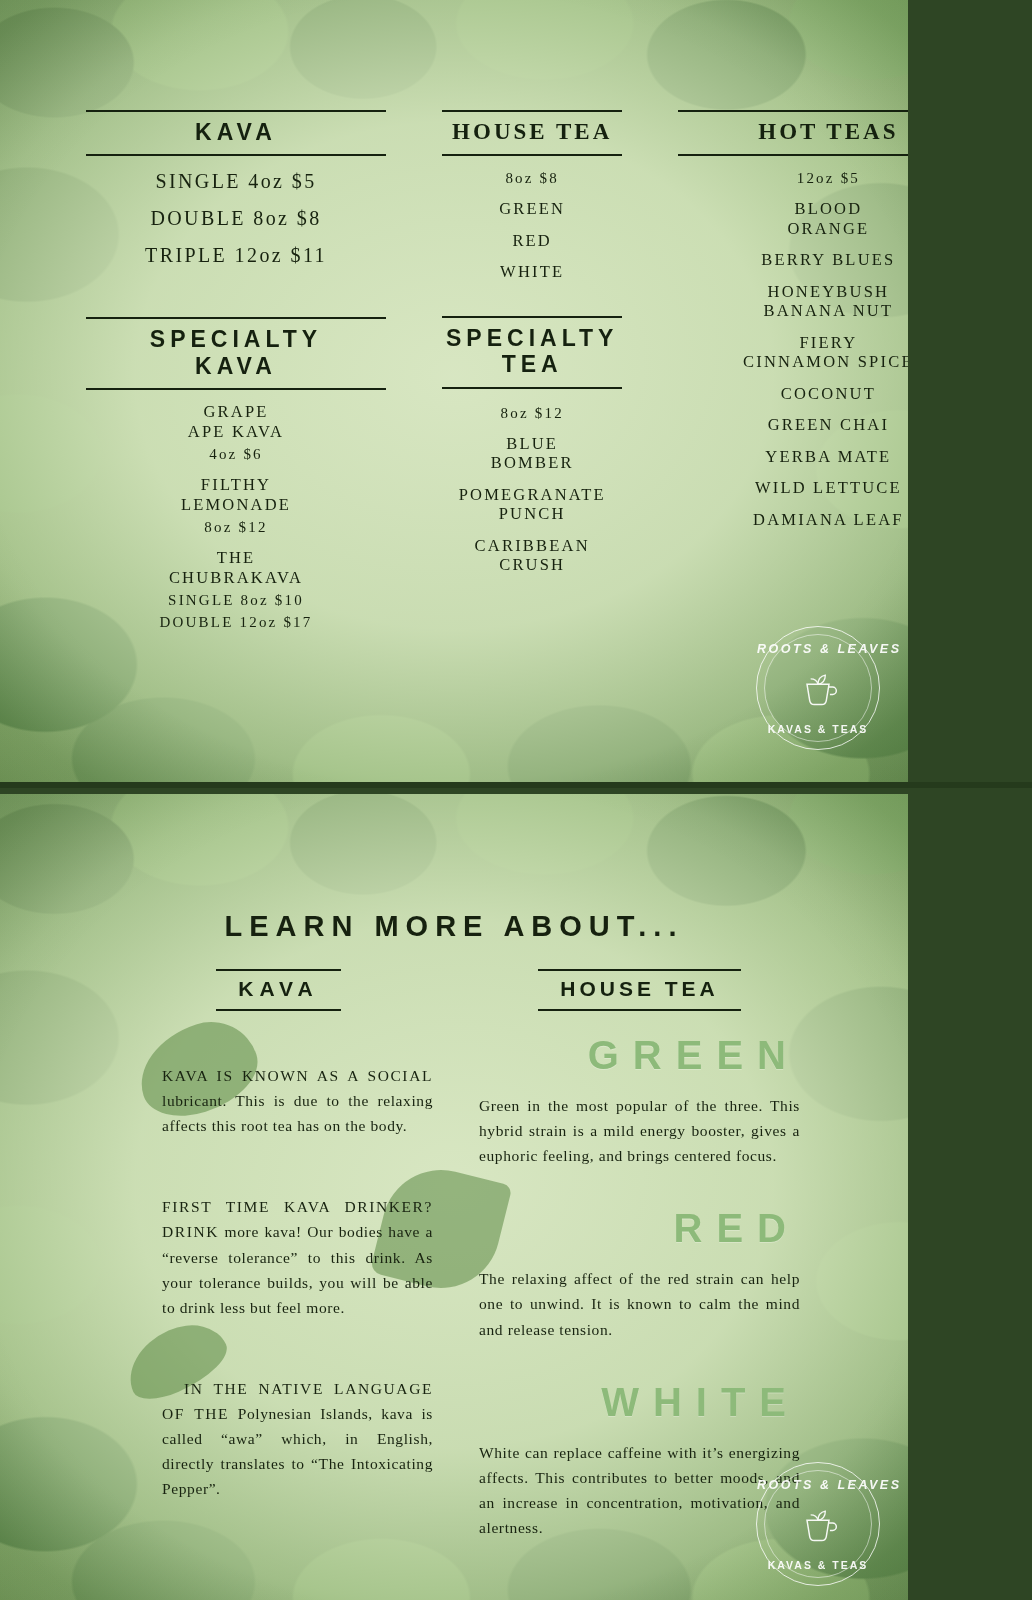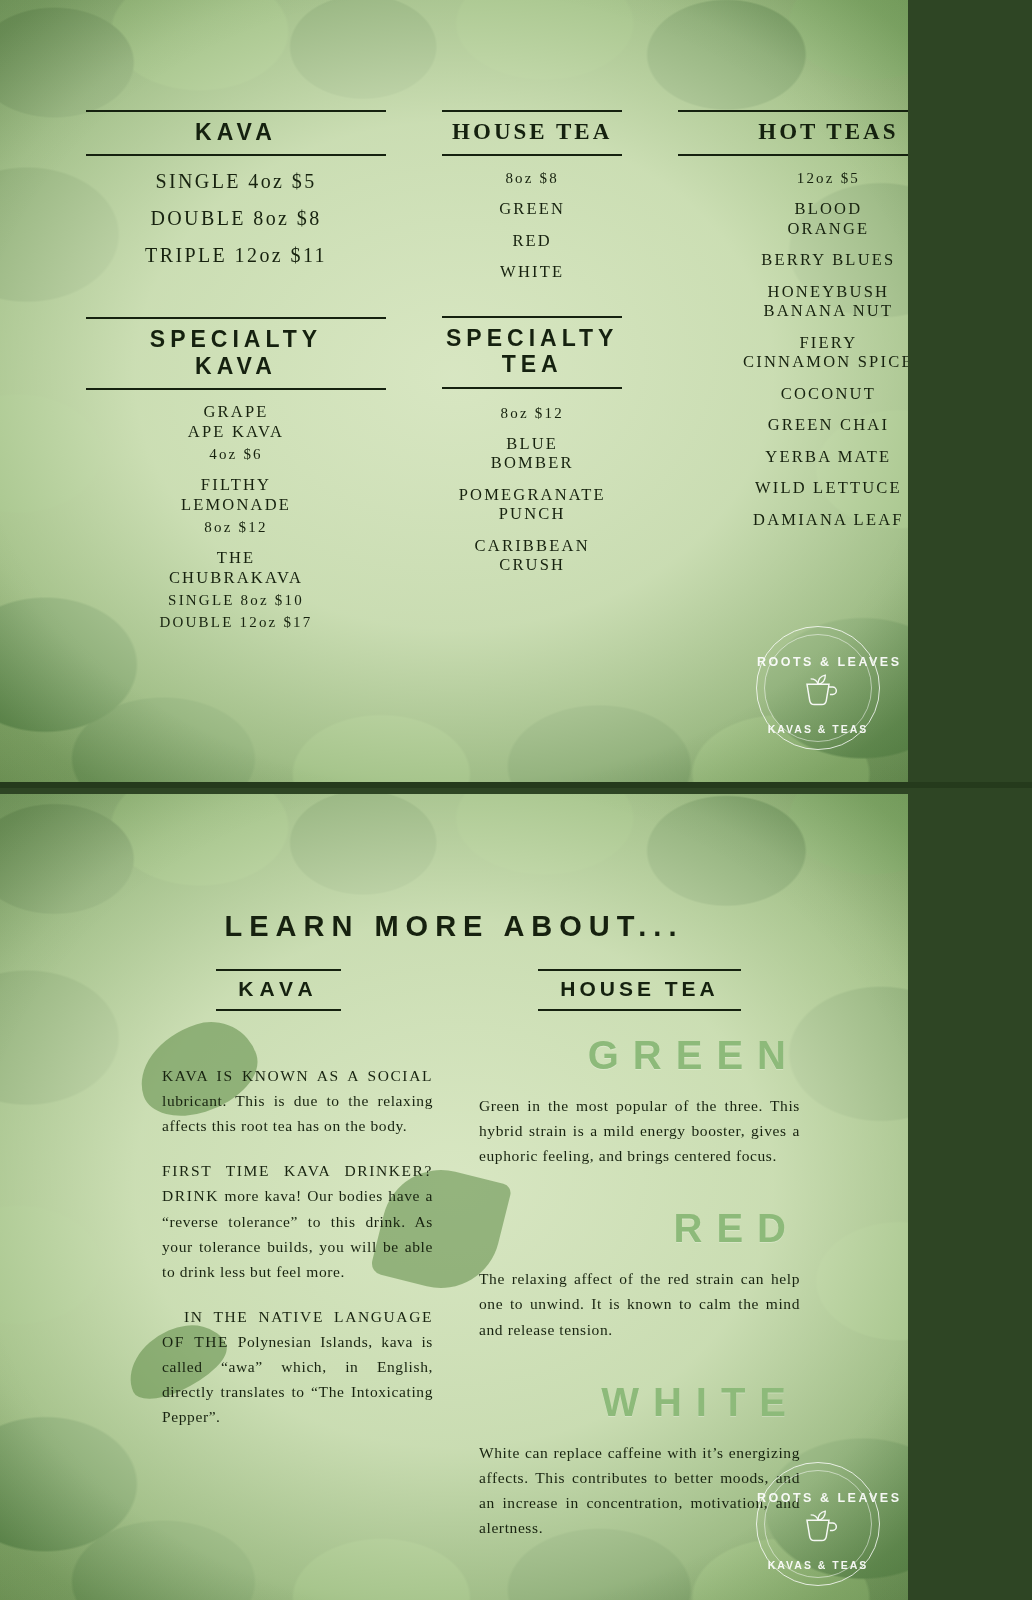--- a/index.html
+++ b/index.html
@@ -130,21 +130,21 @@
   }
   .logo .top-txt, .logo .bot-txt {
     position: absolute; left: 0; right: 0;
     text-align: center;
     font-family: "Liberation Sans", sans-serif;
     font-weight: 700;
     letter-spacing: 2.5px;
     font-size: 12.5px;
     white-space: nowrap;
   }
-  .logo .top-txt { top: 28px; }
+  .logo .top-txt { top: 15px; font-style: italic; }
   .logo .bot-txt { bottom: 14px; font-size: 10.5px; letter-spacing: 2px; }
   .logo .cup {
     position: absolute; left: 50%; top: 50%;
     transform: translate(-50%,-50%);
     width: 44px; height: 44px;
   }
 
   
   .learn-title {
     text-align: center;
@@ -178,21 +178,21 @@
     font-size: 15.5px;
     line-height: 1.62;
     letter-spacing: 0.6px;
     text-align: justify;
     margin: 0;
   }
   .para .lead {
     letter-spacing: 1.6px;
   }
   .left-col-body { padding: 52px 6px 0 44px; }
-  .left-col-body .para + .para { margin-top: 20px; }
+  .left-col-body .para + .para { margin-top: 56px; }
   .right-col-body { padding: 24px 0 0 0; }
   .strain {
     color: #8dba7a;
     font-family: "Liberation Sans", sans-serif;
     font-weight: 700;
     letter-spacing: 14px;
     font-size: 40px;
     text-align: right;
     line-height: 1;
     margin-bottom: 18px;

